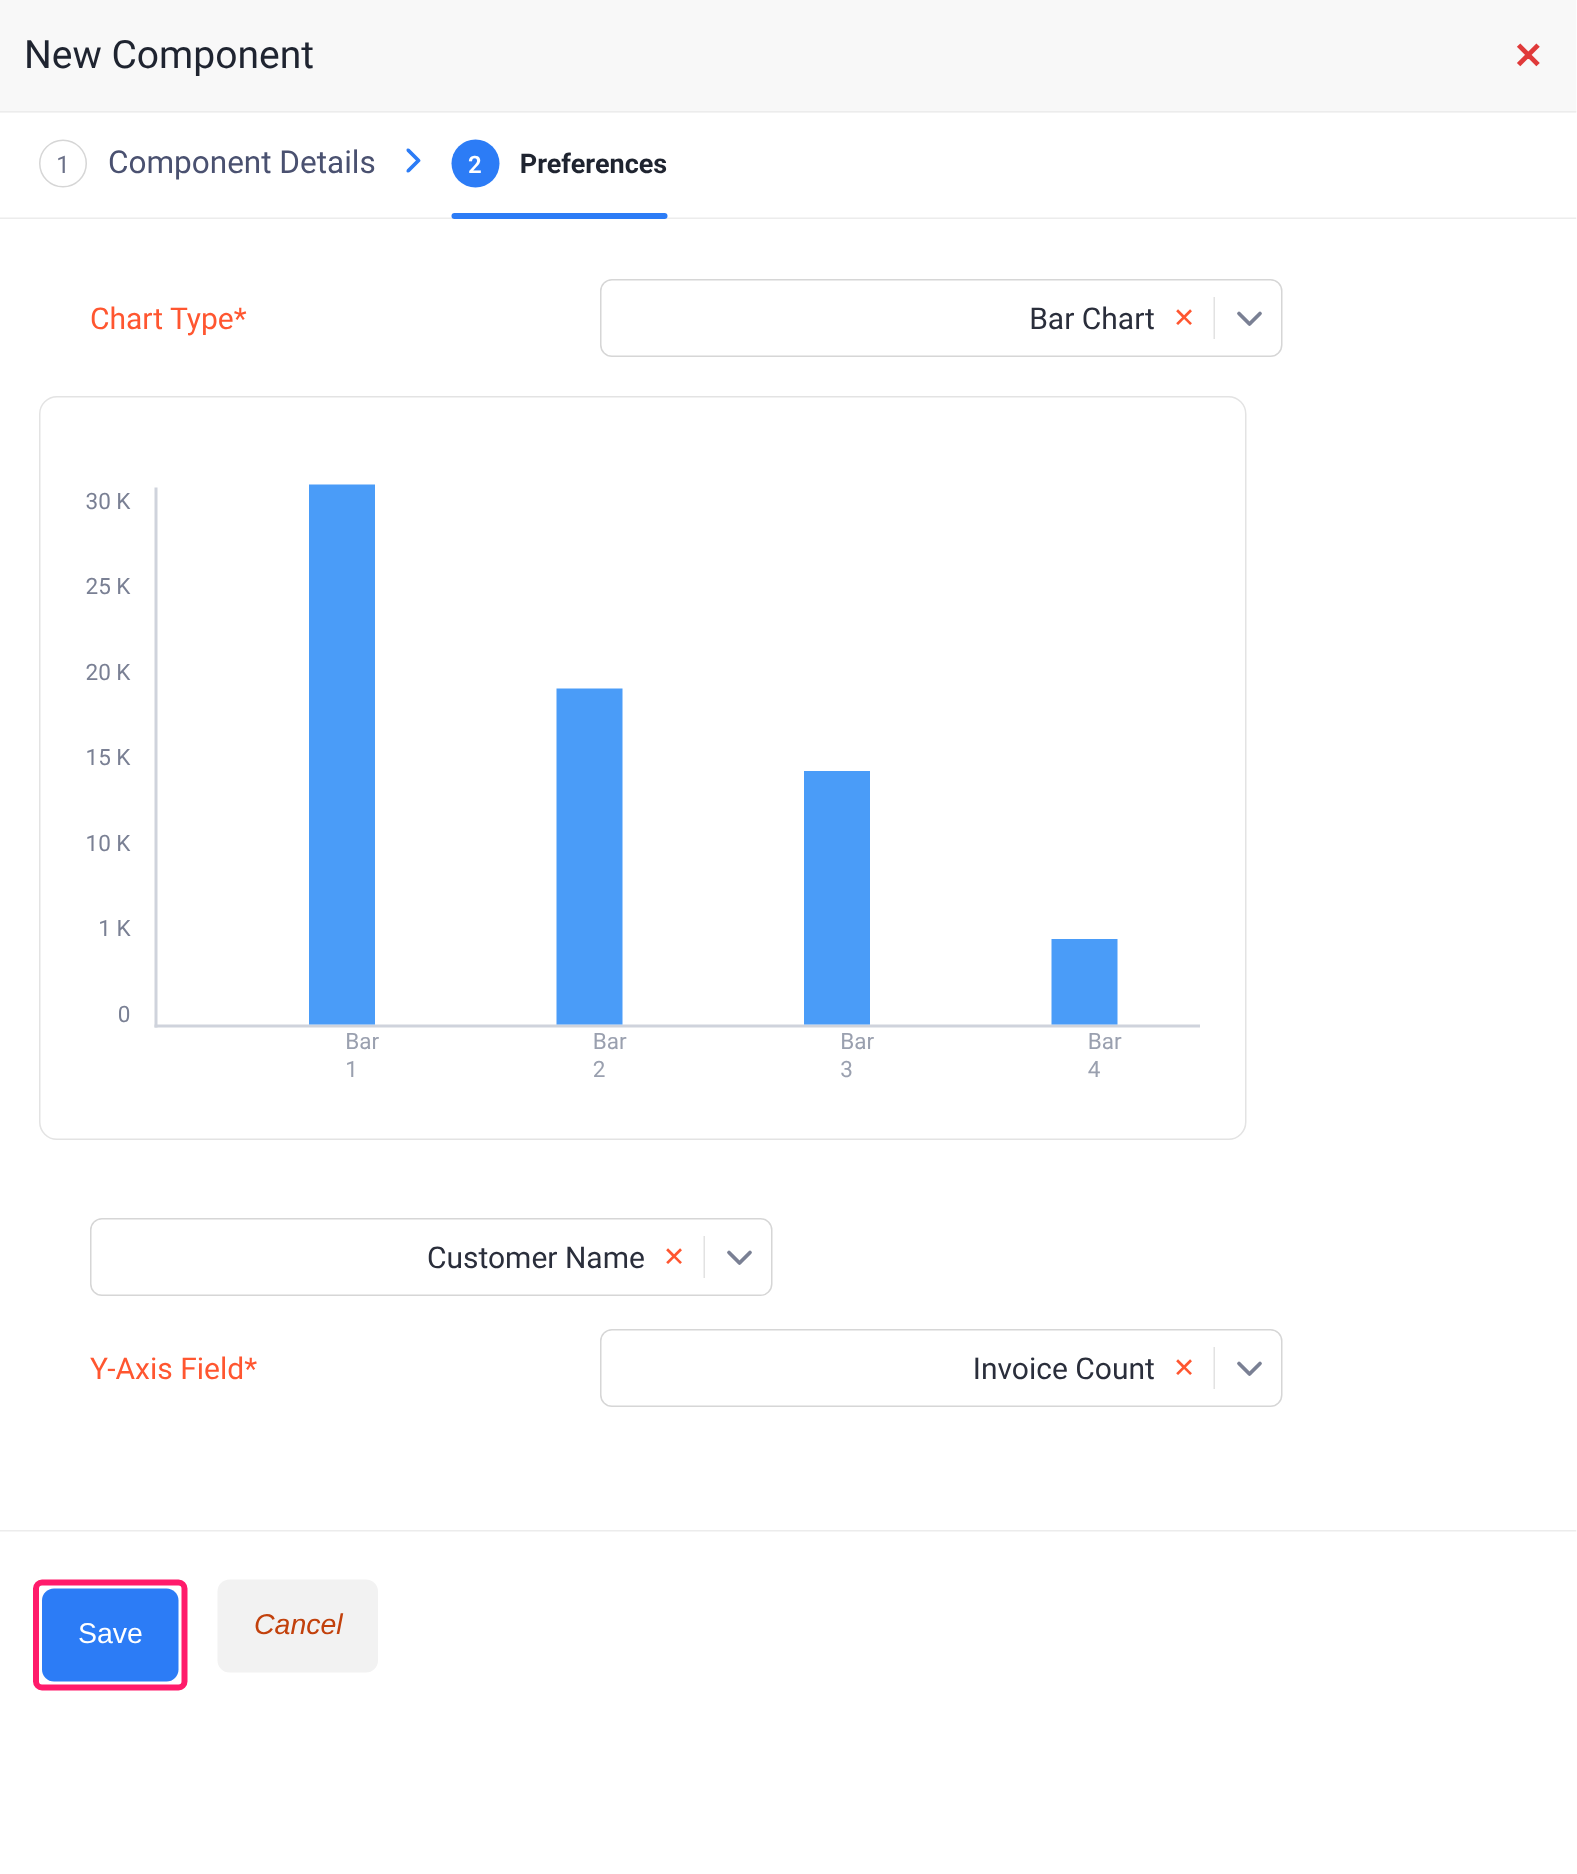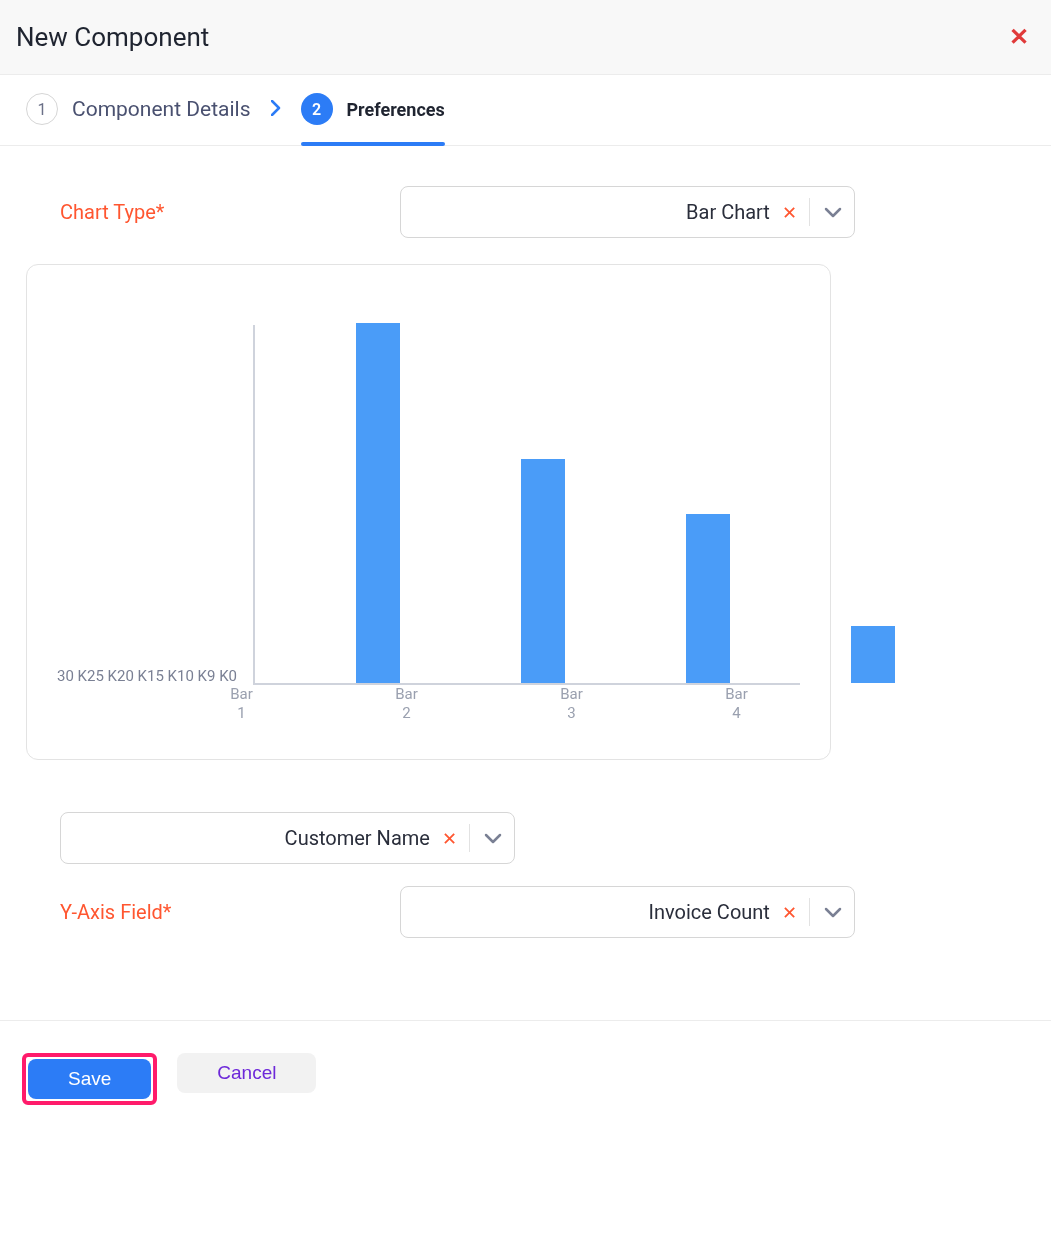--- a/index.html
+++ b/index.html
@@ -132,21 +132,21 @@
     margin: 26px 0 52px 0;
     position: relative;
     width: 805px;
   }
   .plot-wrap {
     display: flex;
     gap: 16px;
   }
   .y-axis {
     display: flex;
-    flex-direction: row;
+    flex-direction: column;
     justify-content: space-between;
     align-items: flex-end;
     height: 360px;
     font-size: 15px;
     color: #7a8094;
     padding-bottom: 0;
   }
   .plot {
     position: relative;
     flex: 1;
@@ -154,52 +154,53 @@
     border-left: 2px solid #cfd3dc;
     border-bottom: 2px solid #cfd3dc;
   }
   .bar {
     position: absolute;
     bottom: 0;
     width: 44px;
     background: #4a9cf8;
   }
   .x-label {
-    text-align: center;
+    text-align: left;
     font-size: 15px;
     color: #9aa0af;
     line-height: 1.25;
     position: absolute;
     transform: translateX(-50%);
   }
   .x-labels-wrap { position: relative; height: 40px; flex:1; margin-left:16px;}
   .footer {
     border-top: 1px solid #ececec;
     padding: 32px 22px;
     display: flex;
     gap: 20px;
   }
   .btn {
-    height: 40px;
-    padding: 0 40px;
+    height: 62px;
+    padding: 0 24px;
     border-radius: 8px;
     font-size: 19px;
     cursor: pointer;
     display: inline-flex;
     align-items: center;
   }
   .btn-primary {
     background: #2c7cf6;
     color: #fff;
     border: none;
   }
   .btn-secondary {
     background: #f2f2f2;
-    color: #6d28d9;
+    color: #c2410c;
     border: none;
+    font-style: italic;
   }
   .highlight-ring {
     border: 4px solid #ff1b6b;
     border-radius: 6px;
     padding: 2px;
     display: inline-flex;
   }
 </style>
 </head>
 <body>
@@ -242,21 +243,21 @@
   </div>
 
   <div class="chart-card">
     <div class="plot-wrap">
       <div class="y-axis" id="y-axis">
           <div>30 K</div>
           <div>25 K</div>
           <div>20 K</div>
           <div>15 K</div>
           <div>10 K</div>
-          <div>9 K</div>
+          <div>1 K</div>
           <div>0</div>
         </div>
       <div class="plot" id="plot">
           <div class="bar" style="height: 360px; left: 100.5px;"></div>
           <div class="bar" style="height: 223.636px; left: 265.5px;"></div>
           <div class="bar" style="height: 169.091px; left: 430.5px;"></div>
           <div class="bar" style="height: 56.7273px; left: 595.5px;"></div>
         </div>
     </div>
     <div style="display:flex;">

